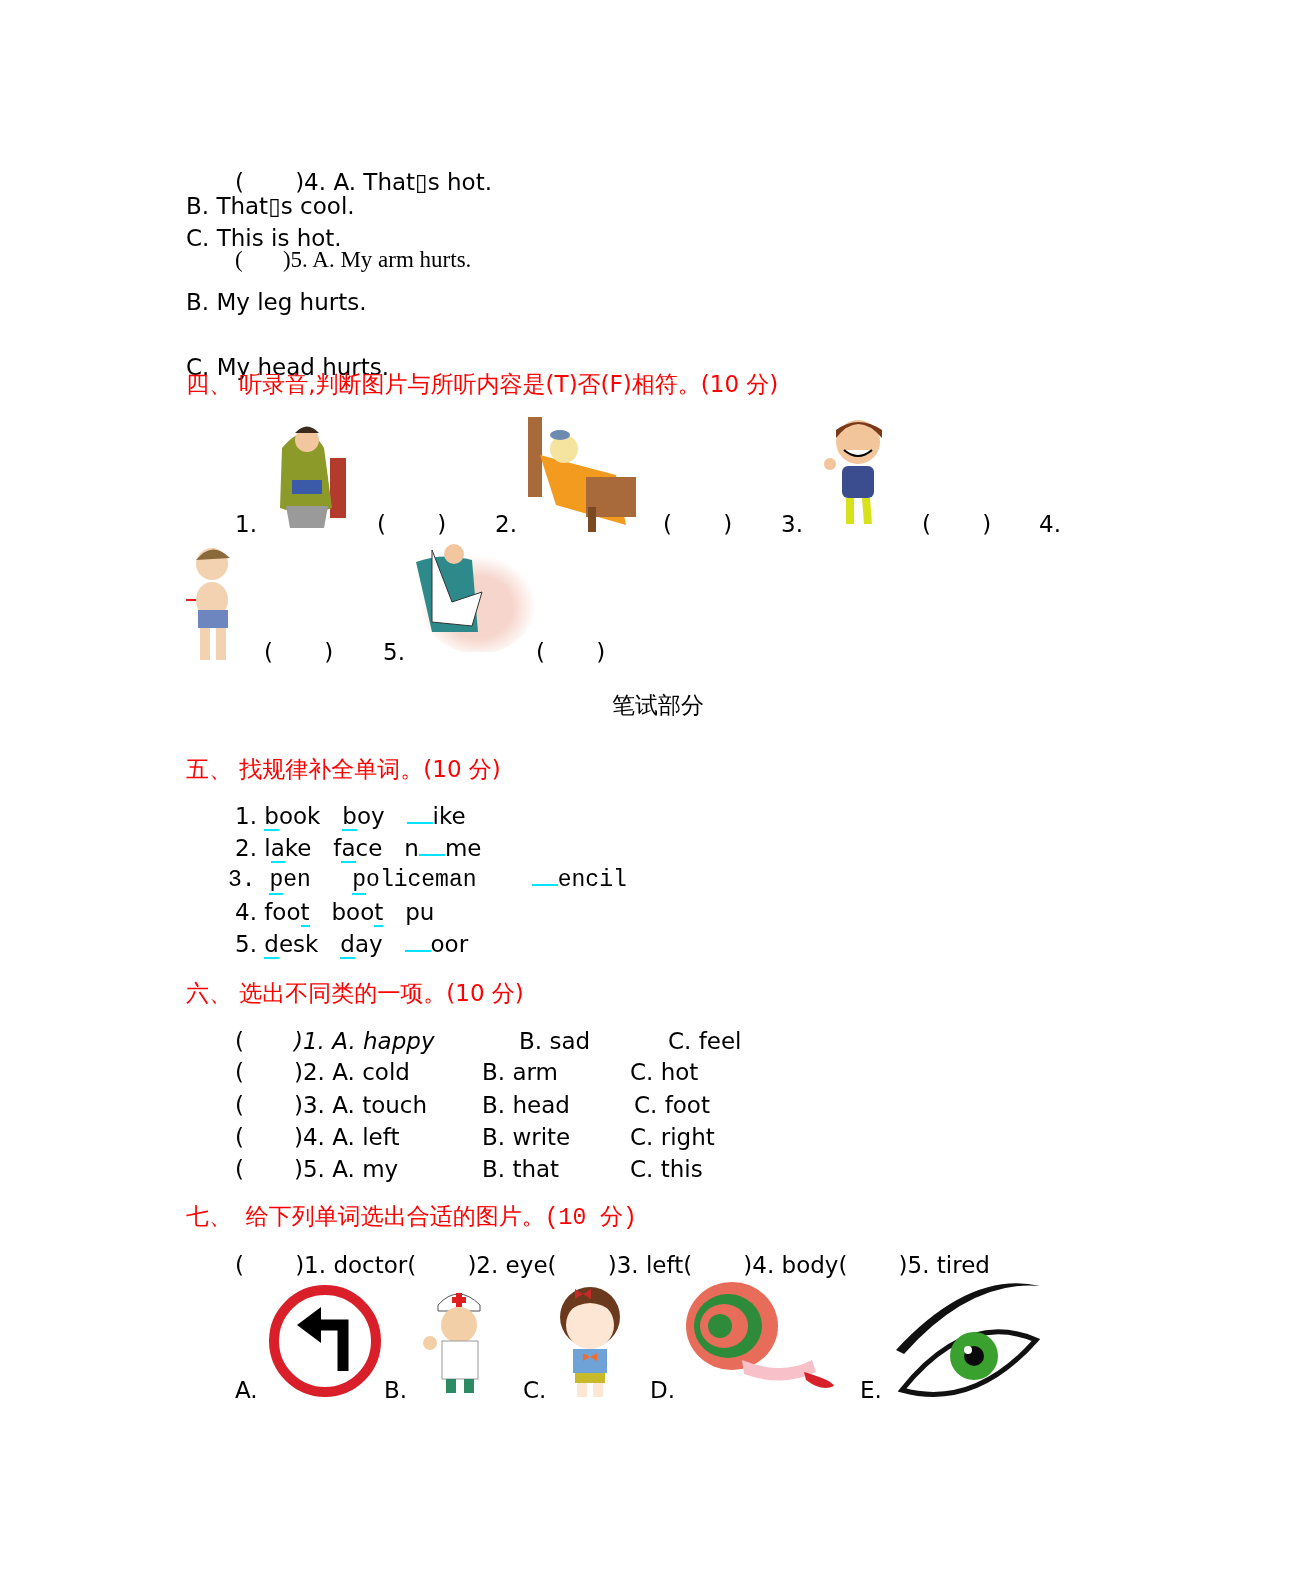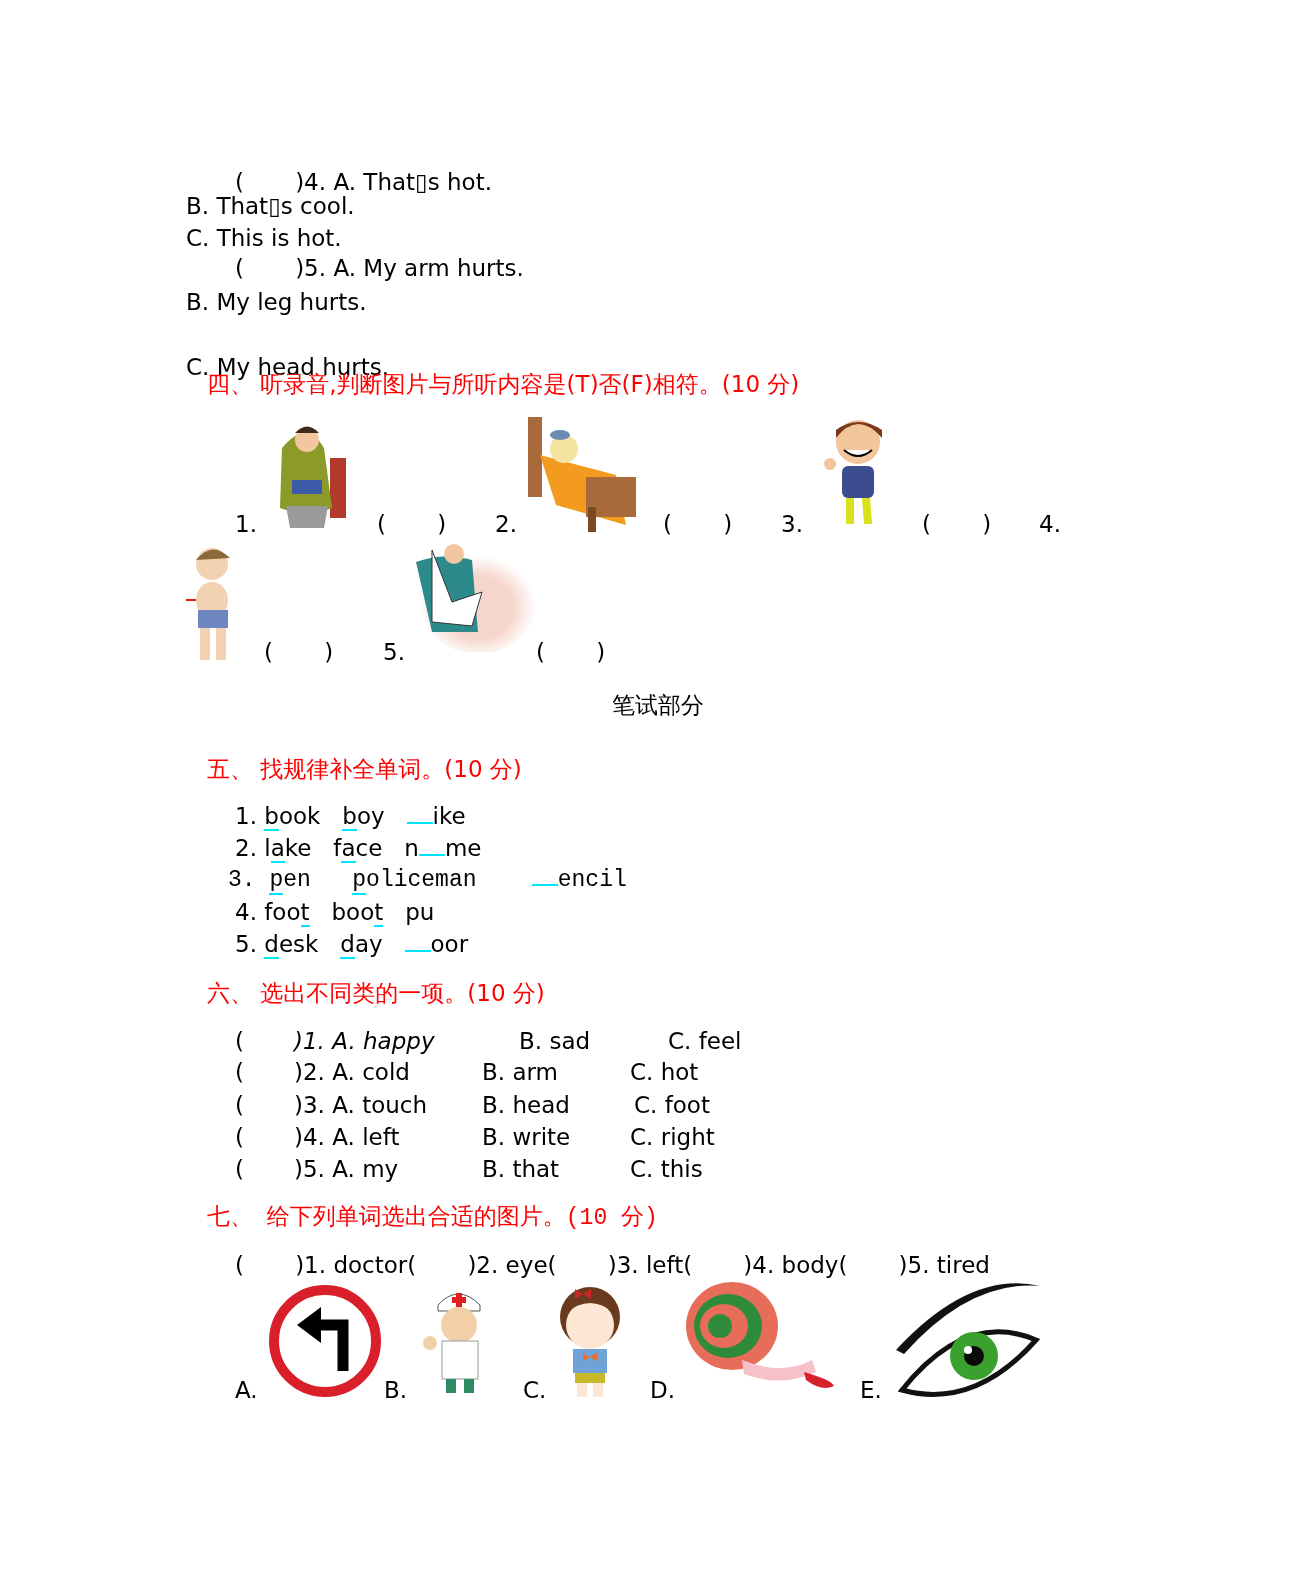--- a/index.html
+++ b/index.html
@@ -1,31 +1,31 @@
 <!DOCTYPE html>
 <html><head>
 <meta charset="utf-8">
 <style>
   html, body { margin:0; padding:0; background:#ffffff; }
   body { width:1290px; height:1588px; position:relative; overflow:hidden;
          font-family:"DejaVu Sans","Liberation Sans",sans-serif; color:#000; }
   .t { position:absolute; font-size:23px; line-height:28px; white-space:pre; }
-  .red { color:#ff0000;margin-left:21px; }
+  .red { color:#ff0000; }
   .ul { position:relative; }
   .ul::after { content:""; position:absolute; left:0; right:0; bottom:-2px; height:2px; background:#00e5ff; }
   .blank { display:inline-block; width:26px; border-bottom:2px solid #00e5ff; height:18px; vertical-align:baseline; }
   .img { position:absolute; }
 </style>
 </head>
 <body>
 
 <div class="t" style="left:235px;top:160px;margin-top:8px;">(       )4. A. That▯s hot.</div>
 <div class="t" style="left:186px;top:192px;">B. That▯s cool.</div>
 <div class="t" style="left:186px;top:224px;">C. This is hot.</div>
-<div class="t" style="left:235px;top:254px;">(       )5. A. My arm hurts.</div>
+<div class="t" style="left:235px;top:246px;font-family:Liberation Serif, serif;">(       )5. A. My arm hurts.</div>
 <div class="t" style="left:186px;top:288px;">B. My leg hurts.</div>
 <div class="t" style="left:186px;top:321px;margin-top:32px;">C. My head hurts.</div>
 
 <div class="t red" style="left:186px;top:370px;">四、 听录音,判断图片与所听内容是(T)否(F)相符。(10 分)</div>
 
 <svg class="img" style="left:262px;top:418px;" width="96" height="110">
   <rect x="68" y="40" width="16" height="60" fill="#b23b2b"></rect>
   <path d="M20 30 Q45 0 62 30 L70 90 Q45 100 18 90 Z" fill="#8c9a2a"></path>
   <circle cx="45" cy="22" r="12" fill="#f2c7a0"></circle>
   <path d="M33 15 Q45 2 57 15" fill="#3a2b1e"></path>

